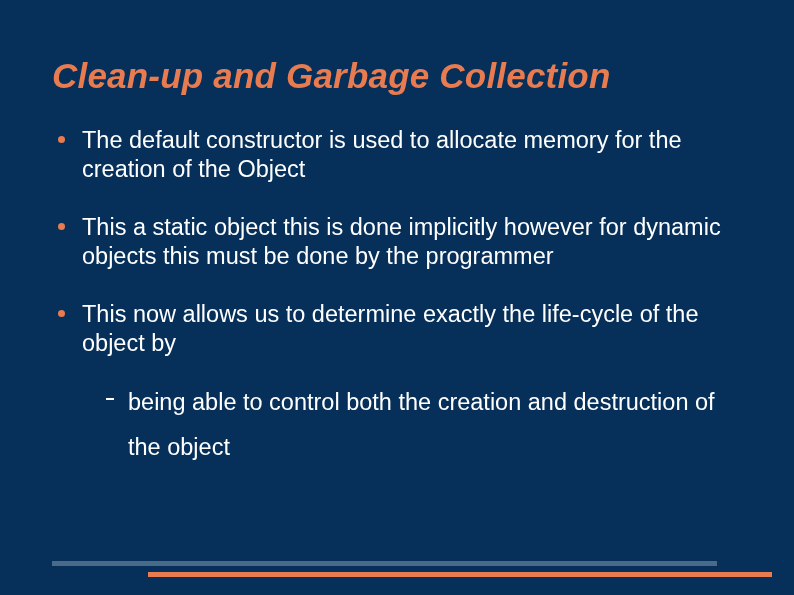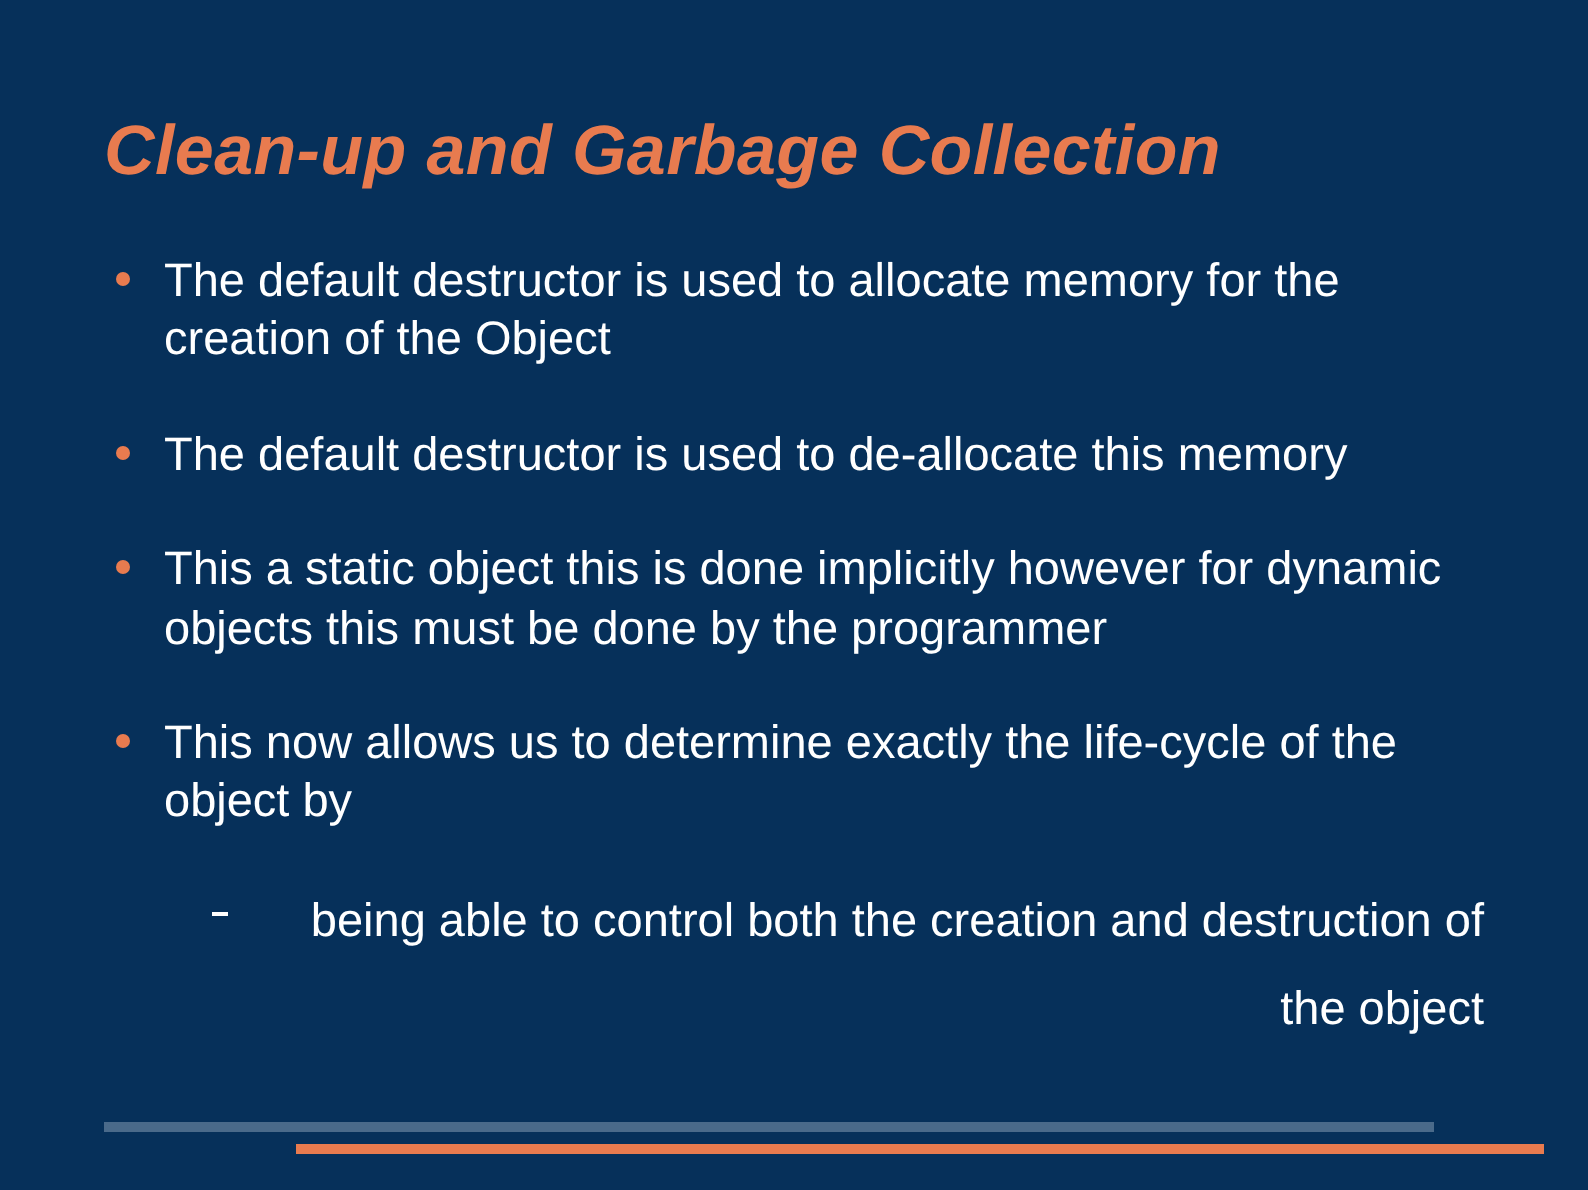--- a/index.html
+++ b/index.html
@@ -41,21 +41,20 @@
     top: 10px;
     width: 7px;
     height: 7px;
     background: #e87b4f;
     border-radius: 50%;
   }
   ul.sub {
     list-style: none;
     margin-top: 22px;
     margin-left: 20px;
-    text-align: right;
   }
   ul.sub > li {
     position: relative;
     padding-left: 26px;
     font-size: 23.5px;
     line-height: 1.9;
   }
   ul.sub > li::before {
     content: "";
     position: absolute;
@@ -90,24 +89,21 @@
   }
 </style>
 </head>
 <body>
 
 <div class="slide">
   <h1 class="title">Clean-up and Garbage Collection</h1>
 
   <ul class="bullets">
     <li>
-      <span>The default destructor is used to allocate memory for the creation of the Object</span>
-    </li>
-    <li>
-      <span>The default destructor is used to de-allocate this memory</span>
+      <span>The default constructor is used to allocate memory for the creation of the Object</span>
     </li>
     <li>
       <span>This a static object this is done implicitly however for dynamic objects this must be done by the programmer</span>
     </li>
     <li>
       <span>This now allows us to determine exactly the life-cycle of the object by</span>
       <ul class="sub">
         <li>
           <span>being able to control both the creation and destruction of the object</span>
         </li>

